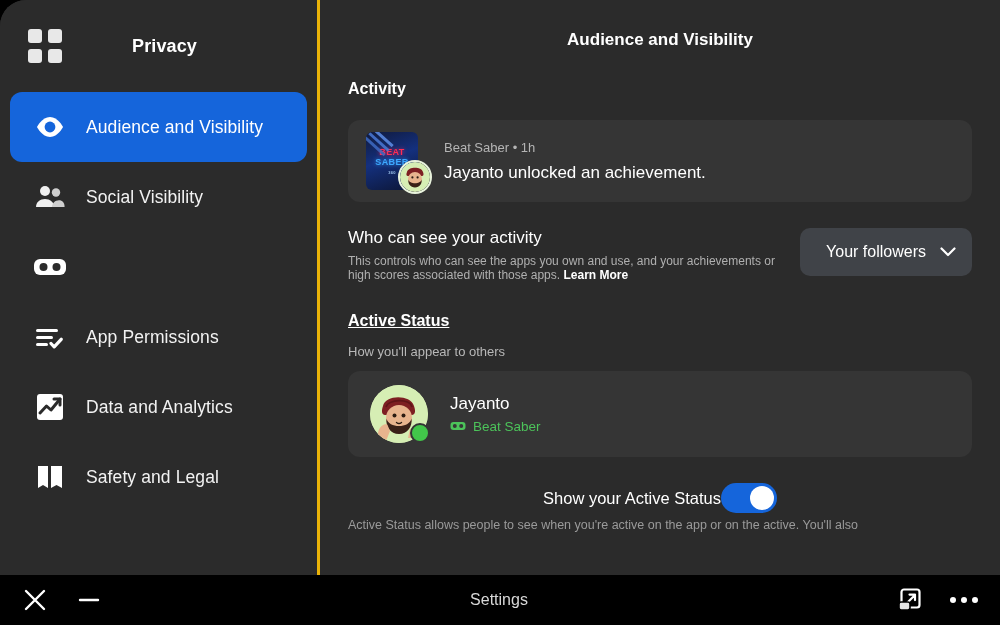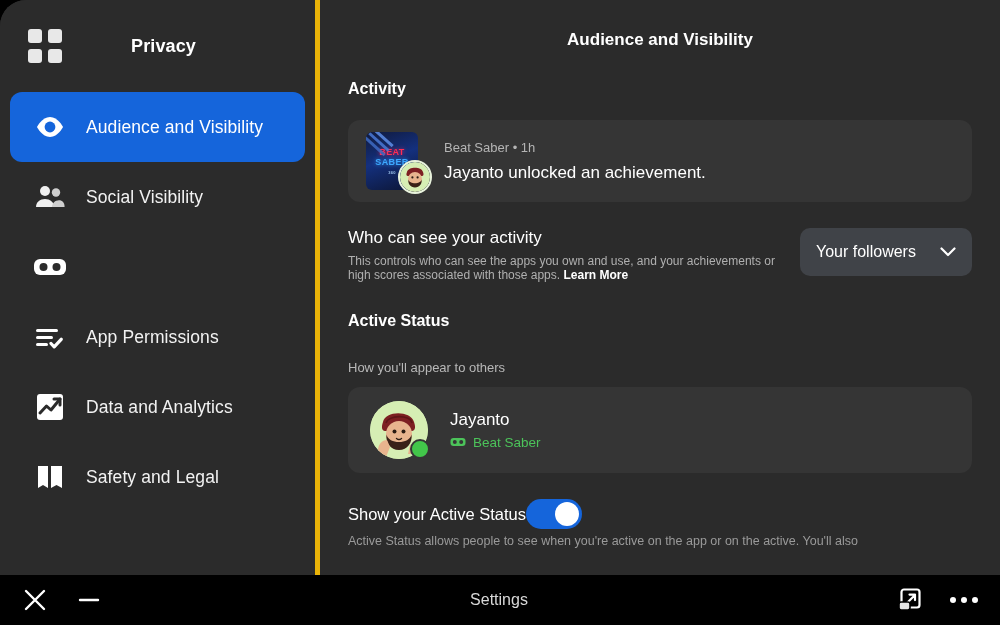--- a/index.html
+++ b/index.html
@@ -17,21 +17,21 @@
     background:#2b2b2b;
     border-top-left-radius:26px;
     overflow:hidden;
     display:flex;
   }
 
   
   .sidebar {
     width:320px; height:100%;
     background:#2b2b2b;
-    border-right:5px solid #eab308;
+    border-right:3px solid #eab308;
     position:relative;
     flex:0 0 320px;
   }
   .side-header {
     height:92px; display:flex; align-items:center; padding-left:28px;
   }
   .grid-icon { width:34px; height:34px; display:grid;
     grid-template-columns:14px 14px; grid-template-rows:14px 14px; gap:6px; }
   .grid-icon i { display:block; width:14px; height:14px; background:#e8e8e8; border-radius:3px; }
   .side-title {
@@ -108,21 +108,21 @@
   .row {
     display:flex; align-items:flex-start; justify-content:space-between;
     margin-bottom:30px;
   }
   .row-left { flex:1; padding-right:20px; }
   .row-title { font-size:17px; color:#fff; margin-bottom:6px; }
   .row-desc { font-size:12px; color:#b0b0b0; line-height:14px; max-width:460px; }
   .learn { color:#fff; font-weight:bold; cursor:pointer; }
   .dropdown {
     background:#404348; border-radius:10px; height:48px; min-width:172px;
-    display:flex; align-items:center; justify-content:space-between;
+    display:flex; align-items:center; justify-content:flex-end;
     padding:12px 16px; cursor:pointer; flex:0 0 auto;
   }
   .dropdown span { font-size:16px; color:#fff; }
   .chev { margin-left:14px; display:block; }
 
   
   .status-card {
     height:86px; display:flex; align-items:center; padding:0 22px;
     margin-bottom:26px;
   }
@@ -132,21 +132,21 @@
   }
   .dot {
     position:absolute; right:-2px; bottom:0px; width:20px; height:20px; border-radius:50%;
     background:#42c64a; border:2px solid #353535;
   }
   .status-name { font-size:17px; color:#fff; margin-bottom:5px; }
   .status-game { display:flex; align-items:center; font-size:13.5px; color:#4cc35a; }
   .status-game svg { margin-right:7px; }
 
   
-  .toggle-row { display:flex; align-items:center; justify-content:flex-start; }
+  .toggle-row { display:flex; align-items:center; justify-content:center; }
   .toggle-title { font-size:16.5px; color:#fff; }
   .switch {
     width:56px; height:30px; border-radius:15px; background:#1565db;
     position:relative; flex:0 0 56px; cursor:pointer;
   }
   .knob { position:absolute; right:3px; top:3px; width:24px; height:24px; border-radius:50%; background:#fff; }
   .cut-text {
     font-size:12.5px; color:#9a9a9a; margin-top:4px; line-height:17px;
   }
 
@@ -300,21 +300,21 @@
             </div>
           </div>
           <div class="dropdown">
             <span>Your followers</span>
             <svg class="chev" width="16" height="10" viewBox="0 0 16 10">
               <path d="M1.5 1.5L8 8l6.5-6.5" stroke="#fff" stroke-width="2.2" fill="none" stroke-linecap="round" stroke-linejoin="round"></path>
             </svg>
           </div>
         </div>
 
-        <div class="section-title" style="margin-bottom:30px;">Active Status</div>
+        <div class="section-title" style="margin-bottom:14px;text-decoration:underline;">Active Status</div>
         <div class="sub-label">How you'll appear to others</div>
 
         <div class="card status-card">
           <div class="avatar-wrap">
             <div class="avatar">
               <svg width="58" height="58" viewBox="0 0 58 58">
                 <circle cx="29" cy="29" r="29" fill="#d6eeb4"></circle>
                 <path d="M13 21c2-11 27-12 31 0 2 5.5 1 9-2 9H15c-3 0-4-3.5-2-9z" fill="#7d1f22"></path>
                 <path d="M16 22c2-8 24-9 26 0" fill="none" stroke="#5e1518" stroke-width="1.6"></path>
                 <circle cx="29" cy="33" r="13" fill="#e8b48e"></circle>

